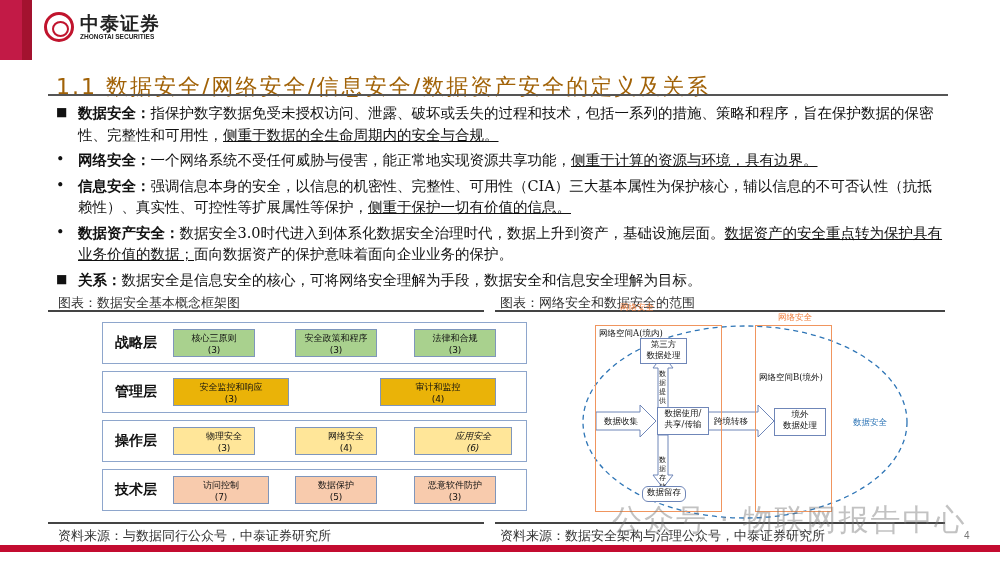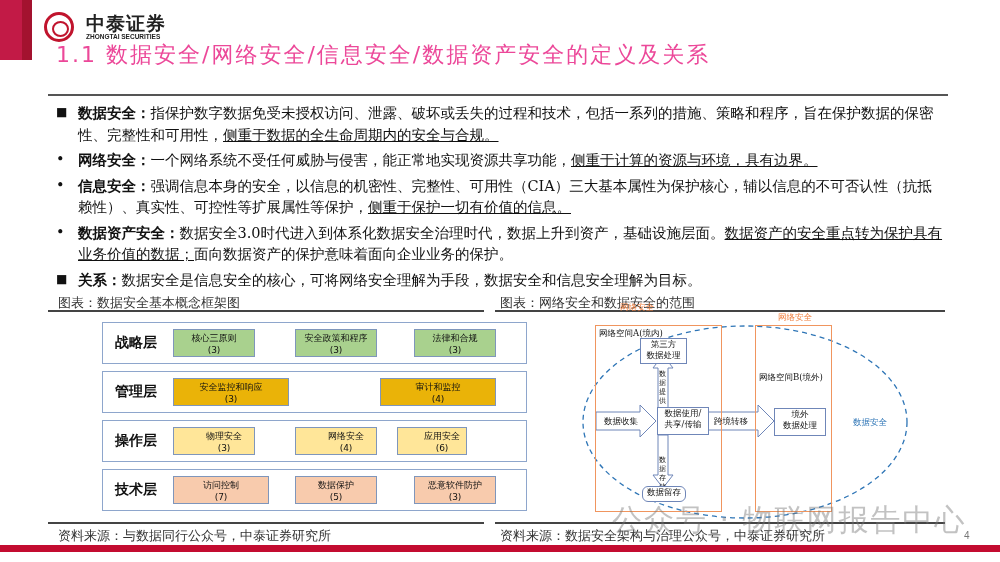--- a/index.html
+++ b/index.html
@@ -2,24 +2,24 @@
 <html><head>
 <meta charset="utf-8">
 <style>
   html,body{margin:0;padding:0;}
   body{width:1000px;height:562px;position:relative;overflow:hidden;background:#fff;font-family:"DejaVu Serif","Liberation Serif",serif;color:#111;}
   .redblock{position:absolute;left:0;top:0;width:22px;height:60px;background:#c21a46;}
   .redblock2{position:absolute;left:22px;top:0;width:10px;height:60px;background:#a3122f;}
   .logo{position:absolute;left:44px;top:12px;display:flex;align-items:center;}
   .logo-mark{width:30px;height:30px;border-radius:50%;border:3px solid #c0142d;box-sizing:border-box;position:relative;}
   .logo-mark:after{content:"";position:absolute;left:5px;top:6px;width:13px;height:12px;border:2px solid #c0142d;border-radius:50%;}
-  .logo-text{margin-left:12px;}
+  .logo-text{margin-left:6px;}
   .logo-cn{font-family:"DejaVu Sans",sans-serif;font-weight:bold;font-size:19px;color:#222;letter-spacing:1px;line-height:20px;}
   .logo-en{font-family:"Liberation Sans",sans-serif;font-weight:bold;font-size:6.5px;color:#222;line-height:8px;}
-  .title{position:absolute;left:56px;top:40px;font-size:22px;color:#ec4899;font-family:"DejaVu Sans",sans-serif;letter-spacing:2px;}
+  .title{position:absolute;left:56px;top:72px;font-size:22px;color:#a16207;font-family:"DejaVu Sans",sans-serif;letter-spacing:2px;}
   .title-rule{position:absolute;left:48px;top:94px;width:900px;height:2px;background:#555;}
   .bullets{position:absolute;left:56px;top:102px;width:890px;font-size:14.5px;line-height:21.5px;}
   .b{position:relative;padding-left:22px;margin-bottom:3px;}
   .mk{position:absolute;left:0;top:0;}
   .mk.sq{font-size:12px;}
   .b strong{font-weight:bold;}
   .u{text-decoration:underline;}
   .cap{position:absolute;font-size:13px;color:#333;}
   .cap-rule{position:absolute;height:1.5px;background:#444;}
   .fw{position:absolute;left:58px;top:322px;width:425px;margin-left:44px;}
@@ -111,21 +111,21 @@
   <div class="layer">
     <div class="layer-name">操作层</div>
     <div class="box yellow" style="left:70px;width:82px;">
         <div>物理安全</div>
         <div>(3)</div>
       </div>
     <div class="box yellow" style="left:192px;width:82px;">
         <div>网络安全</div>
         <div>(4)</div>
       </div>
-    <div class="box yellow" style="left:294px;width:70px;">
+    <div class="box yellow" style="left:311px;width:98px;font-style:italic;">
         <div>应用安全</div>
         <div>(6)</div>
       </div>
   </div>
   <div class="layer">
     <div class="layer-name">技术层</div>
     <div class="box peach" style="left:70px;width:96px;">
         <div>访问控制</div>
         <div>(7)</div>
       </div>

